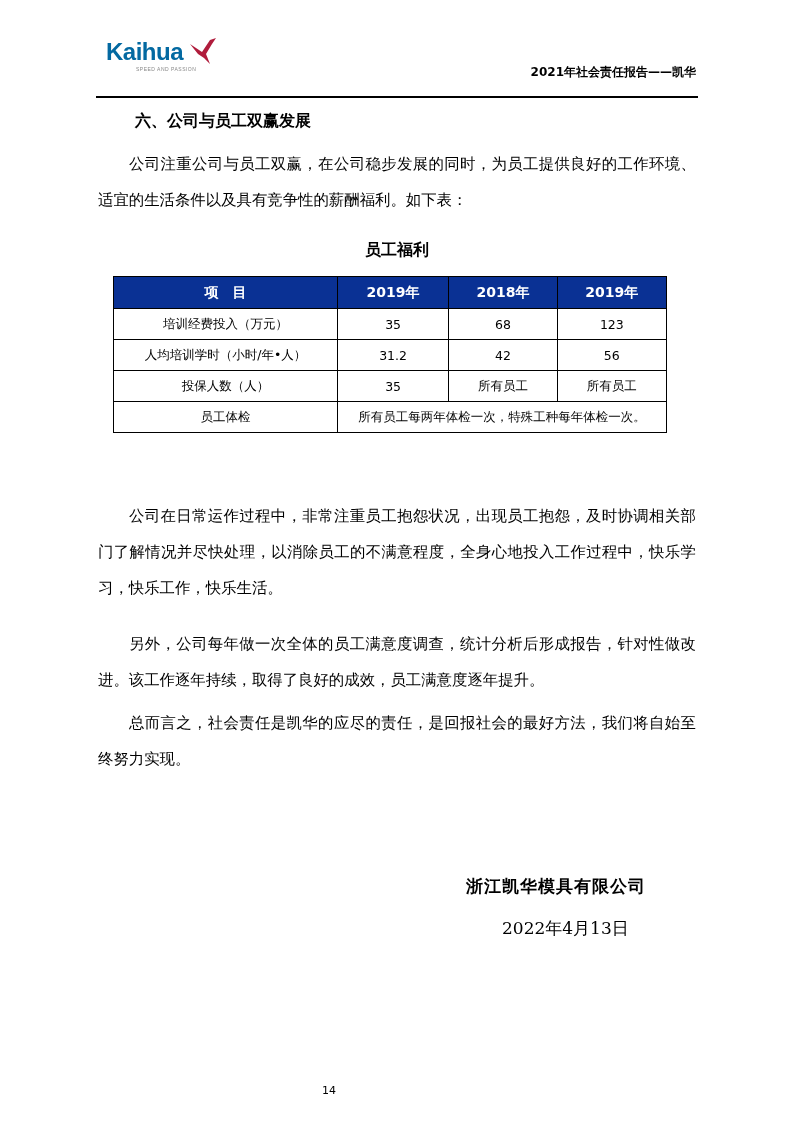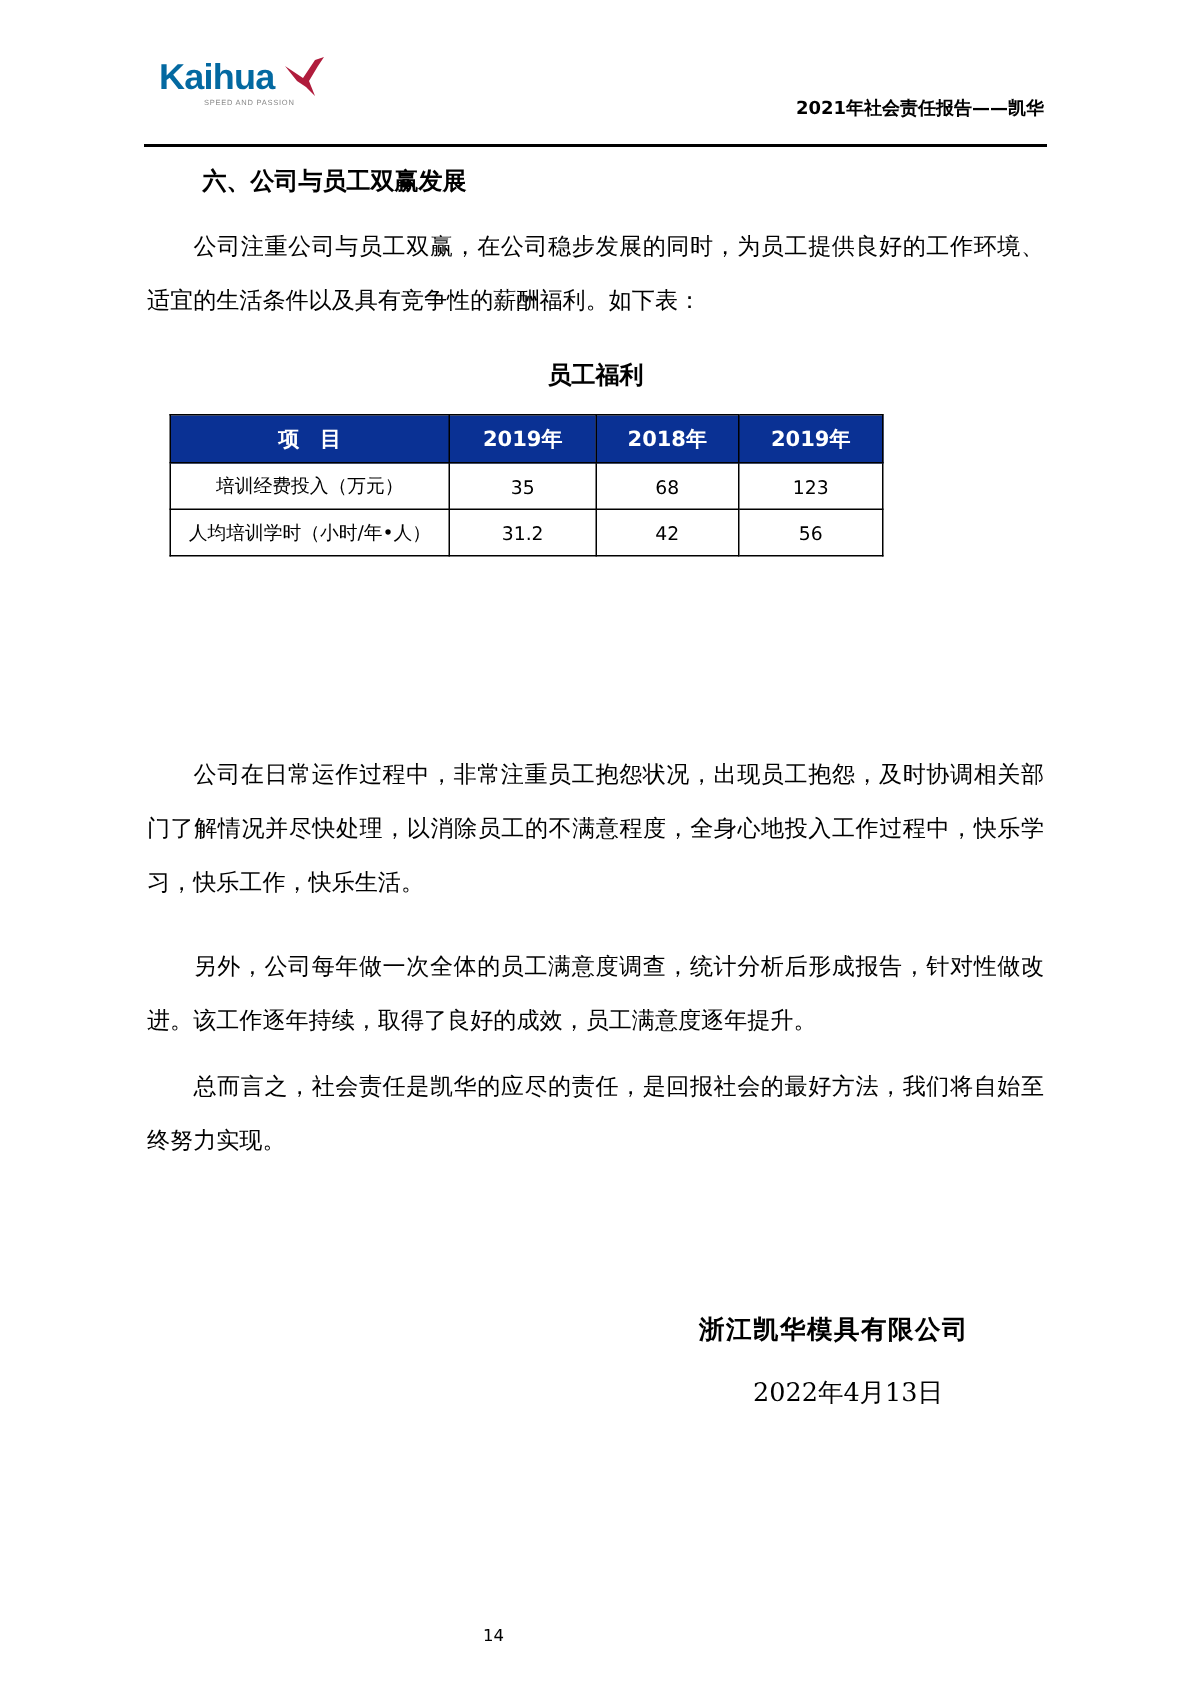--- a/index.html
+++ b/index.html
@@ -12,25 +12,25 @@
 
     .header-title { position: absolute; right: 98px; top: 64px; font-size: 12px; font-weight: bold; white-space: nowrap; }
     .header-rule { position: absolute; left: 96px; top: 96px; width: 602px; height: 2px; background: #000; }
 
     .section-heading { position: absolute; left: 135px; top: 111px; font-size: 16px; font-weight: bold; white-space: nowrap; }
 
     .para { position: absolute; left: 98px; width: 598px; font-size: 15.4px; line-height: 36px; text-indent: 31px; text-align: justify; }
     .para.p1 { top: 146px; }
     .para.p2 { top: 498px; }
     .para.p3 { top: 626px; }
-    .para.p4 { top: 706px; }
+    .para.p4 { top: 706px; font-family: Liberation Mono, monospace; }
 
     .table-title { position: absolute; left: 0; width: 794px; top: 240px; text-align: center; font-size: 16px; font-weight: bold; }
 
-    table.benefits { position: absolute; left: 113px; top: 276px; width: 476px; border-collapse: collapse; font-size: 12.5px; }
+    table.benefits { position: absolute; left: 113px; top: 276px; width: 554px; border-collapse: collapse; font-size: 12.5px; }
     table.benefits td, table.benefits th { border: 1px solid #000; text-align: center; height: 30px; padding: 0; }
     table.benefits th { background: #0a3194; color: #ffffff; font-weight: bold; font-size: 14px; height: 31px; }
     table.benefits col.c1 { width: 231px; }
     table.benefits col.c2 { width: 114px; }
     table.benefits col.c3 { width: 111px; }
     table.benefits col.c4 { width: 112px; }
 
     .signature { position: absolute; left: 466px; top: 875px; font-size: 17px; font-weight: bold; white-space: nowrap; letter-spacing: 1px; }
     .sign-date { position: absolute; left: 502px; top: 917px; font-family: "DejaVu Serif", serif; font-size: 17px; white-space: nowrap; }
 
@@ -76,20 +76,30 @@
       <td>35</td>
       <td>68</td>
       <td>123</td>
     </tr>
     <tr>
       <td>人均培训学时（小时/年•人）</td>
       <td>31.2</td>
       <td>42</td>
       <td>56</td>
     </tr>
+    <tr>
+      <td>投保人数（人）</td>
+      <td>35</td>
+      <td>所有员工</td>
+      <td>所有员工</td>
+    </tr>
+    <tr>
+      <td>员工体检</td>
+      <td colspan="3">所有员工每两年体检一次，特殊工种每年体检一次。</td>
+    </tr>
   </tbody>
 </table>
 
 <div class="para p2">公司在日常运作过程中，非常注重员工抱怨状况，出现员工抱怨，及时协调相关部门了解情况并尽快处理，以消除员工的不满意程度，全身心地投入工作过程中，快乐学习，快乐工作，快乐生活。</div>
 <div class="para p3">另外，公司每年做一次全体的员工满意度调查，统计分析后形成报告，针对性做改进。该工作逐年持续，取得了良好的成效，员工满意度逐年提升。</div>
 <div class="para p4">总而言之，社会责任是凯华的应尽的责任，是回报社会的最好方法，我们将自始至终努力实现。</div>
 
 <div class="signature">浙江凯华模具有限公司</div>
 <div class="sign-date">2022年4月13日</div>
 

